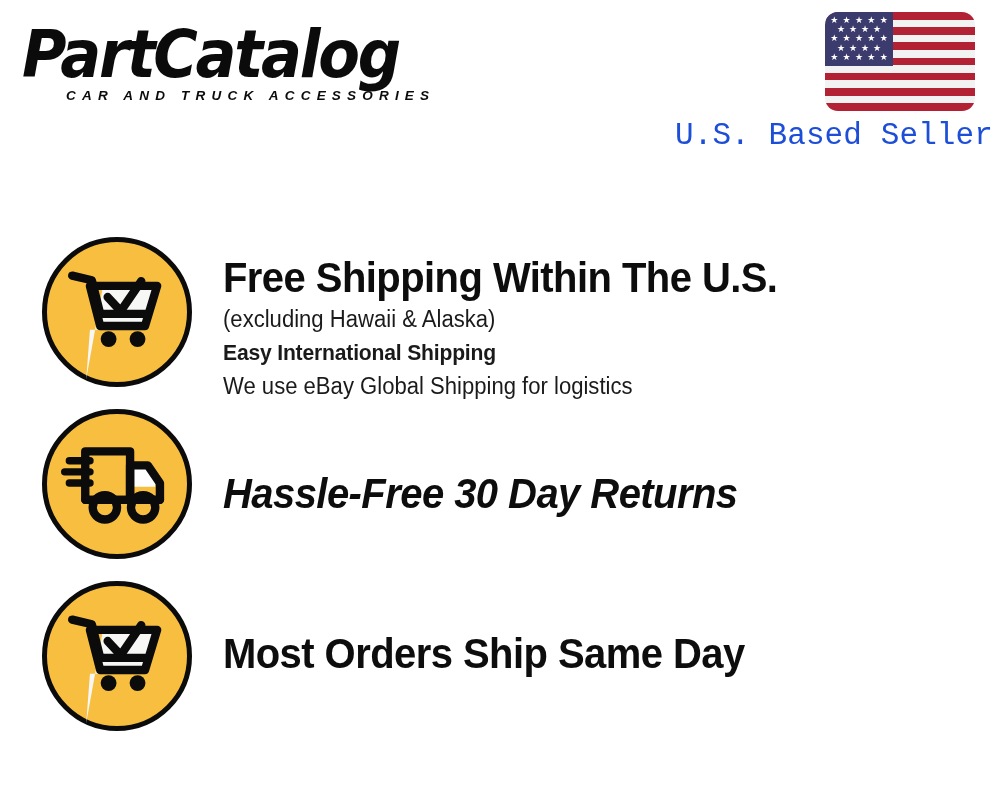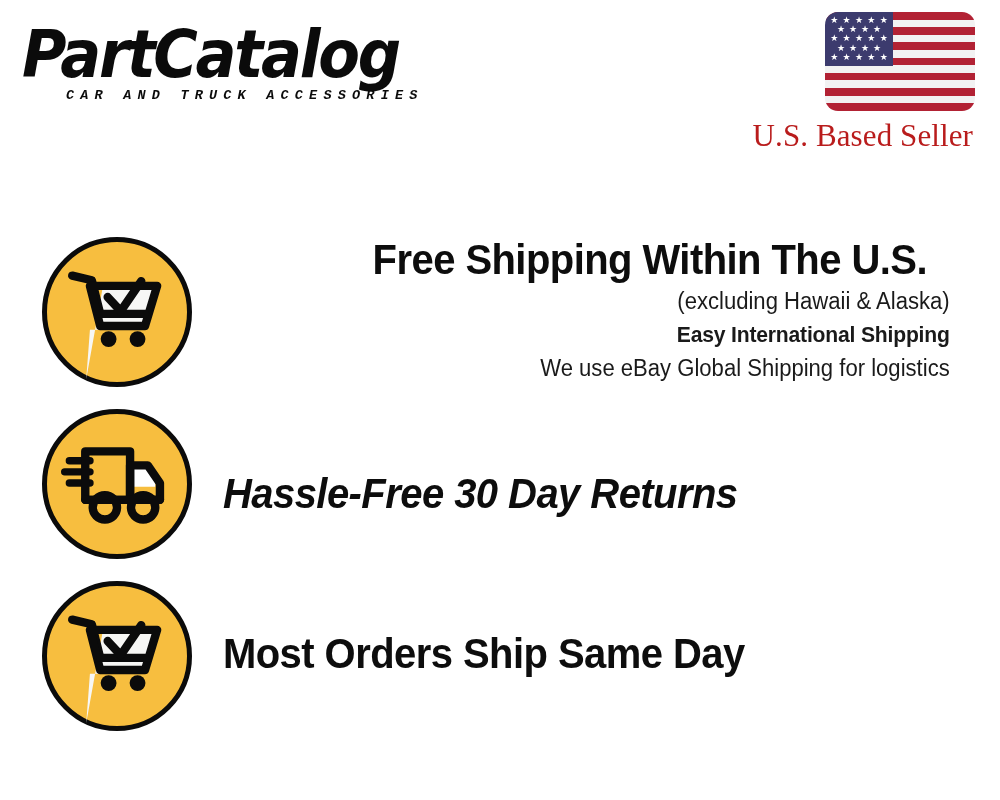--- a/index.html
+++ b/index.html
@@ -34,21 +34,21 @@
     font-style: italic;
     font-size: 66px;
     line-height: 70px;
     letter-spacing: -2.5px;
     color: #0b0b0b;
     transform: scaleX(0.92);
     transform-origin: left top;
     white-space: nowrap;
   }
   .logo-tagline {
-    font-family: Liberation Mono, monospace;
+    font-family: Liberation Sans, sans-serif;
     font-weight: 700;
     font-style: italic;
     font-size: 13.5px;
     letter-spacing: 6.2px;
     color: #0b0b0b;
     margin-left: 44px;
     margin-top: -2px;
     white-space: nowrap;
   }
 
@@ -97,23 +97,23 @@
     align-items: center;
   }
   .flag .star-row.odd { padding: 0 0px; }
   .flag .star-row.even { padding: 0 7px; }
   .flag .star {
     color: #ffffff;
     font-size: 9px;
     line-height: 9px;
   }
   .seller-text {
-    font-family: Liberation Serif, serif;
+    font-family: Liberation Mono, monospace;
     font-size: 31px;
-    color: #b91c1c;
+    color: #1d4ed8;
     letter-spacing: 0.1px;
     margin-top: 3px;
     margin-right: 2px;
     white-space: nowrap;
   }
 
   
   .features {
     position: absolute;
     left: 0;
@@ -167,21 +167,21 @@
     transform: scaleX(0.96);
     transform-origin: left center;
     white-space: nowrap;
   }
   .feat-sub.bold {
     font-weight: 700;
     font-size: 22px;
     line-height: 34px;
     letter-spacing: -0.2px;
   }
-  .row-1 .feature-text { top: 0; text-align: right; }
+  .row-1 .feature-text { top: 18px; }
   .row-2 .feature-text { top: 62px; font-style: italic; }
   .row-3 .feature-text { top: 50px; }
 </style>
 </head>
 <body>
 
 <div class="page">
 
   <div class="logo-block">
     <div class="logo-wordmark">PartCatalog</div>

